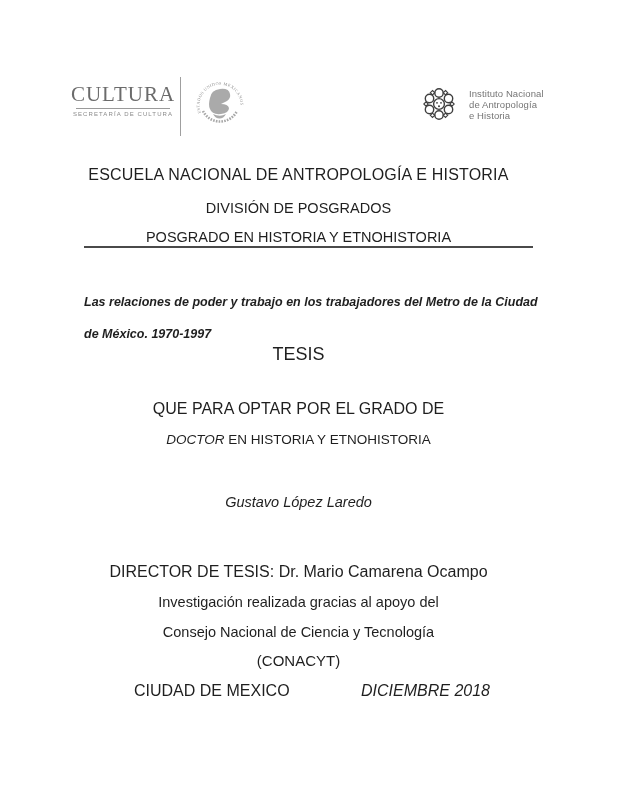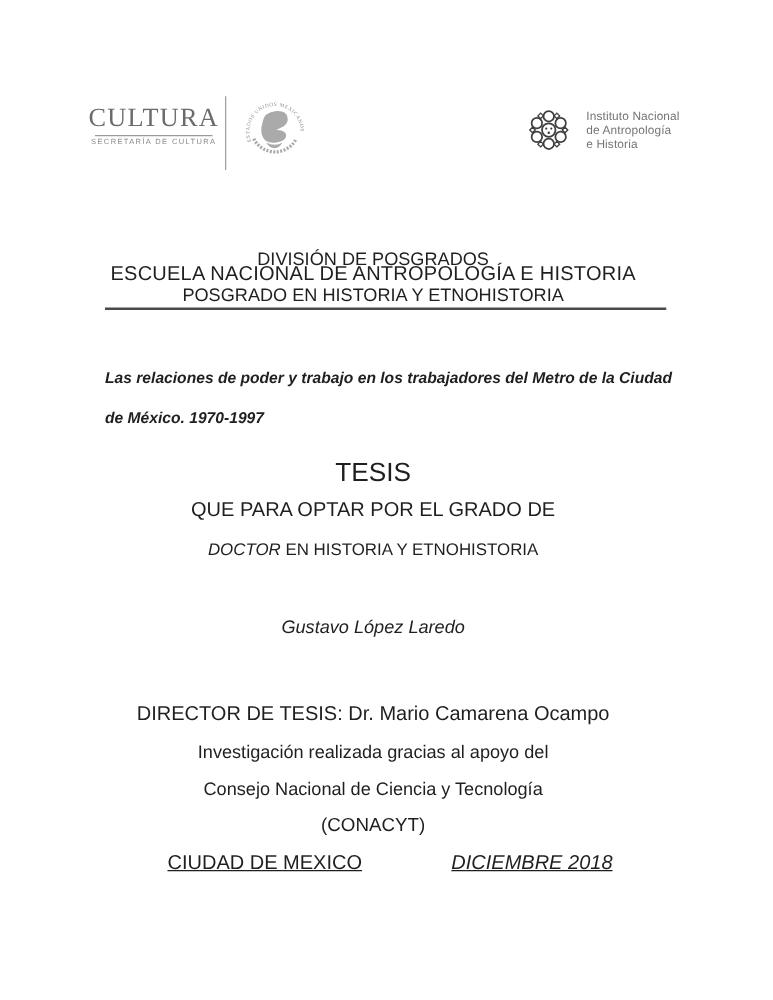--- a/index.html
+++ b/index.html
@@ -83,21 +83,20 @@
   .citydate {
     position: absolute;
     left: 84px; top: 681px;
     width: 449px;
     display: flex;
     justify-content: space-between;
     padding: 0 43px 0 50px;
     box-sizing: border-box;
     font-size: 16px;
     line-height: 1.2;
-    text-decoration: underline;
   }
 </style>
 </head>
 <body>
 
 <div class="page">
 
   <div class="cultura">
     <div class="cultura-word">CULTURA</div>
     <div class="cultura-rule"></div>
@@ -141,29 +140,29 @@
       <circle cx="20" cy="18.8" r="0.9" fill="#3f3f3f"></circle>
       <circle cx="18" cy="22.2" r="1" fill="#3f3f3f"></circle>
     </svg>
     <div class="inah-text">
       <div>Instituto Nacional</div>
       <div>de Antropología</div>
       <div>e Historia</div>
     </div>
   </div>
 
-  <div class="ln" style="top:165px; font-size:16px; letter-spacing:0.2px;margin-top:45px;">ESCUELA NACIONAL DE ANTROPOLOGÍA E HISTORIA</div>
+  <div class="ln" style="top:165px; font-size:16px; letter-spacing:0.2px;">ESCUELA NACIONAL DE ANTROPOLOGÍA E HISTORIA</div>
   <div class="ln" style="top:200px; font-size:14.5px;">DIVISIÓN DE POSGRADOS</div>
   <div class="ln" style="top:229px; font-size:14.5px;">POSGRADO EN HISTORIA Y ETNOHISTORIA</div>
   <div class="hrule"></div>
 
   <div class="ln ln-left bold-italic" style="top:295px; font-size:12.5px;">Las relaciones de poder y trabajo en los trabajadores del Metro de la Ciudad</div>
   <div class="ln ln-left bold-italic" style="top:327px; font-size:12.5px;">de México. 1970-1997</div>
 
-  <div class="ln" style="top:366px; font-size:21px;">TESIS</div>
+  <div class="ln" style="top:344px; font-size:18px;">TESIS</div>
   <div class="ln" style="top:399px; font-size:16px;">QUE PARA OPTAR POR EL GRADO DE</div>
   <div class="ln" style="top:432px; font-size:13.5px;"><span class="italic">DOCTOR</span><span> EN HISTORIA Y ETNOHISTORIA</span></div>
   <div class="ln italic" style="top:494px; font-size:14.5px;">Gustavo López Laredo</div>
 
   <div class="ln" style="top:562px; font-size:16px;">DIRECTOR DE TESIS: Dr. Mario Camarena Ocampo</div>
   <div class="ln" style="top:624px; font-size:14.5px;">Consejo Nacional de Ciencia y Tecnología</div>
   <div class="ln" style="top:594px; font-size:14.5px;">Investigación realizada gracias al apoyo del</div>
   <div class="ln" style="top:652px; font-size:15px;">(CONACYT)</div>
 
   <div class="citydate">

